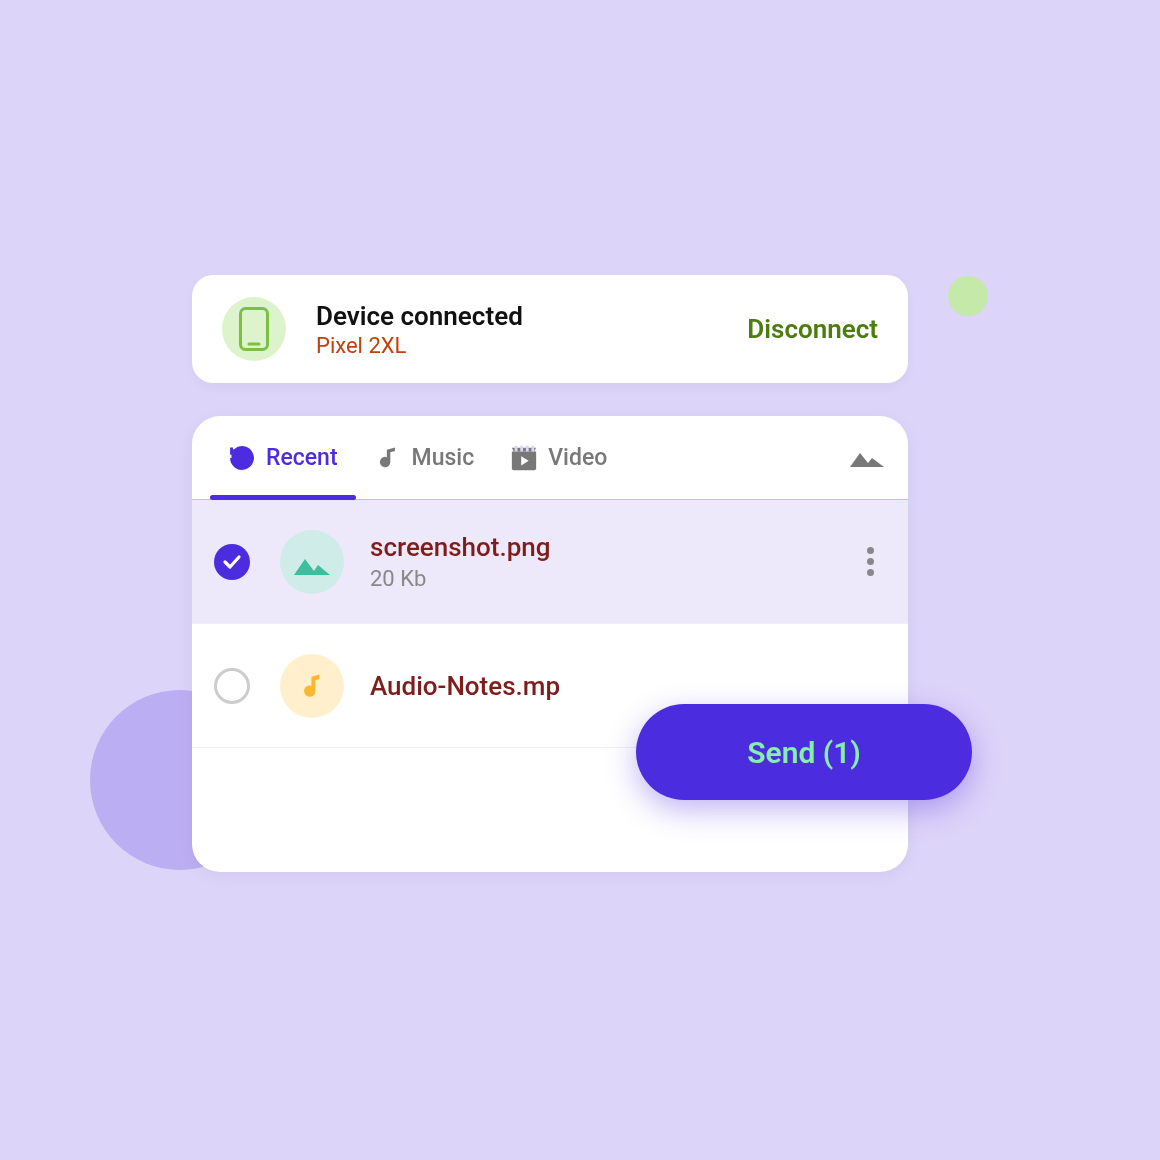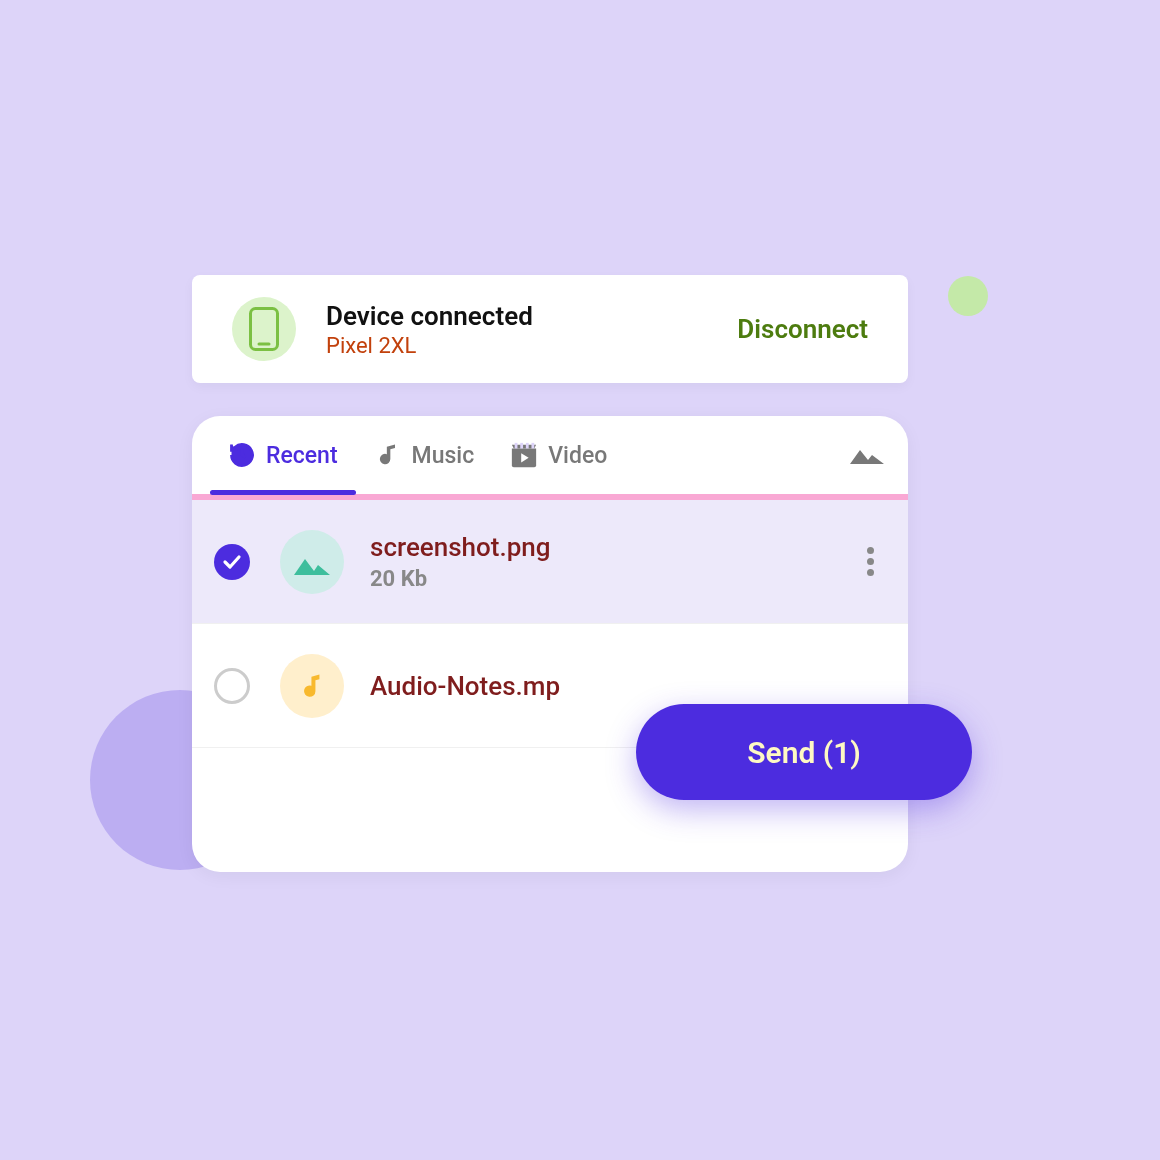--- a/index.html
+++ b/index.html
@@ -3,56 +3,56 @@
   <meta charset="utf-8">
   <style>
     * { margin: 0; padding: 0; box-sizing: border-box; font-family: -apple-system, BlinkMacSystemFont, 'Segoe UI', Roboto, sans-serif; }
     body { width: 1160px; height: 1160px; background: #DDD4F9; position: relative; overflow: hidden; }
     
     
     .deco-green { position: absolute; width: 40px; height: 40px; border-radius: 50%; background: #C4E9A8; top: 276px; right: 172px; }
     .deco-purple { position: absolute; width: 180px; height: 180px; border-radius: 50%; background: #BCAEF2; left: 90px; top: 690px; }
 
     
-    .conn-card { position: absolute; top: 275px; left: 192px; width: 716px; height: 108px; background: #fff; border-radius: 8px; box-shadow: 0 4px 12px rgba(0,0,0,0.04); display: flex; align-items: center; padding: 0 40px; }
+    .conn-card { position: absolute; top: 275px; left: 192px; width: 716px; height: 108px; background: #fff; border-radius: 21px; box-shadow: 0 4px 12px rgba(0,0,0,0.04); display: flex; align-items: center; padding: 0 30px; }
     .conn-icon { width: 64px; height: 64px; border-radius: 50%; background: #DCF3CB; display: flex; align-items: center; justify-content: center; flex-shrink: 0; }
     .conn-text { margin-left: 30px; flex: 1; }
     .conn-title { font-size: 26px; font-weight: 600; color: #111; }
     .conn-subtitle { font-size: 22px; color: #c2410c; margin-top: 2px; }
     .conn-action { font-size: 26px; font-weight: 600; color: #4d7c0f; cursor: pointer; }
 
     
     .file-panel { position: absolute; top: 416px; left: 192px; width: 716px; height: 456px; background: #fff; border-radius: 28px; box-shadow: 0 4px 18px rgba(0,0,0,0.05); overflow: hidden; }
     
-    .tabs { display: flex; align-items: center; height: 84px; padding: 0 18px; border-bottom: 6px solid #f9a8d4; }
+    .tabs { display: flex; align-items: center; height: 84px; padding: 0 18px; border-bottom: 1px solid #f9a8d4; }
     .tab { display: flex; align-items: center; gap: 10px; padding: 0 18px; height: 100%; position: relative; cursor: pointer; }
     .tab .ico { width: 28px; height: 28px; display: flex; align-items: center; justify-content: center; }
     .tab .lbl { font-size: 23px; font-weight: 500; color: #787878; }
     .tab.active .lbl { color: #4C2CDF; }
     .tab.active .ico svg { fill: #4C2CDF; stroke: #4C2CDF; }
     .tab.active::after { content: ""; position: absolute; left: 0; right: 0; bottom: -1px; height: 5px; background: #4C2CDF; border-radius: 3px; }
     .tab-extra { margin-left: auto; display: flex; align-items: center; padding-right: 6px; }
 
     .file-list { }
     .file-row { display: flex; align-items: center; height: 124px; padding: 0 22px; border-bottom: 1px solid #f0f0f0; }
     .file-row.selected { background: #EDE9FA; }
     .check { width: 36px; height: 36px; border-radius: 50%; display: flex; align-items: center; justify-content: center; flex-shrink: 0; }
     .check.unchecked { border: 3px solid #ccc; }
     .check.checked { background: #4C2CDF; }
     .fthumb { width: 64px; height: 64px; border-radius: 50%; margin-left: 30px; display: flex; align-items: center; justify-content: center; flex-shrink: 0; }
     .fthumb.img { background: #CFECE9; }
     .fthumb.audio { background: #FFEFCC; }
     .ftext { margin-left: 26px; flex: 1; }
     .fname { font-size: 26px; color: #7f1d1d; font-weight: 500; }
-    .fsize { font-size: 22px; color: #888; margin-top: 4px; font-weight: bold; }
+    .fsize { font-size: 22px; color: #888; margin-top: 4px; }
     .more { width: 32px; height: 32px; display: flex; flex-direction: column; align-items: center; justify-content: center; gap: 4px; cursor: pointer; }
     .more span { width: 7px; height: 7px; border-radius: 50%; background: #888; }
 
     
-    .send-btn { position: absolute; top: 704px; left: 636px; width: 336px; height: 96px; background: #4C2CDF; border-radius: 48px; display: flex; align-items: center; justify-content: center; color: #fef9c3; font-size: 30px; font-weight: 600; cursor: pointer; box-shadow: 0 10px 30px rgba(76,44,223,0.35); }
+    .send-btn { position: absolute; top: 704px; left: 636px; width: 336px; height: 96px; background: #4C2CDF; border-radius: 48px; display: flex; align-items: center; justify-content: center; color: #86efac; font-size: 30px; font-weight: 600; cursor: pointer; box-shadow: 0 10px 30px rgba(76,44,223,0.35); }
   </style>
 </head>
 <body>
 
 <div class="deco-green"></div>
 <div class="deco-purple"></div>
 
 <div class="conn-card">
   <div class="conn-icon">
     <svg width="30" height="44" viewBox="0 0 30 44">

